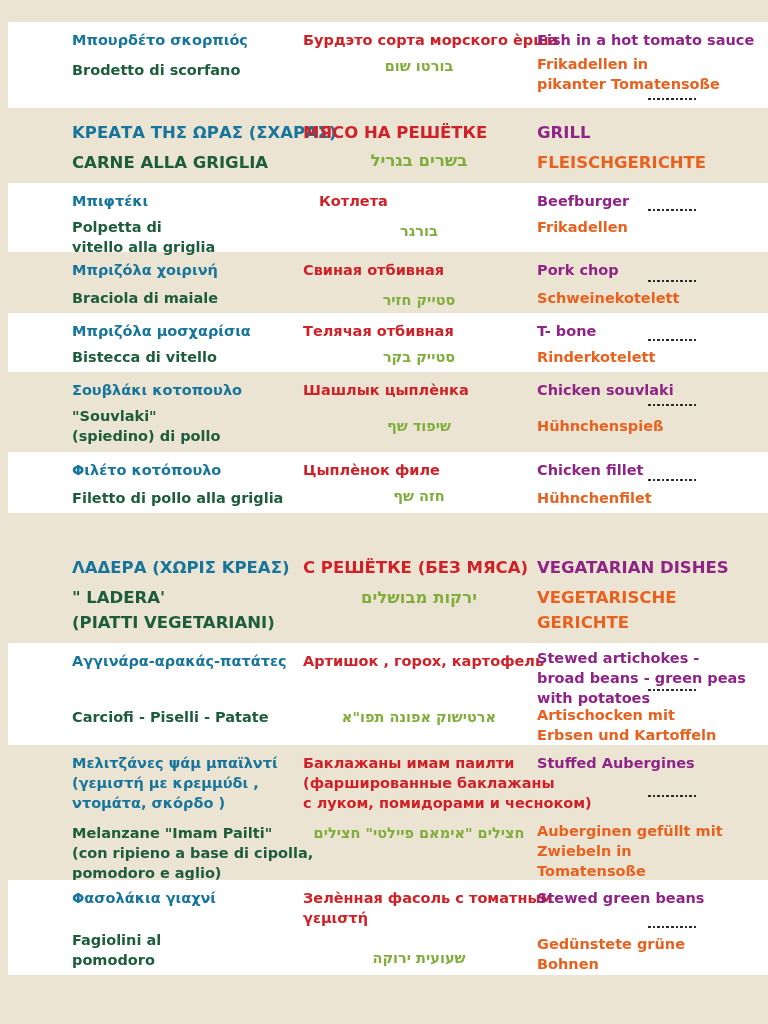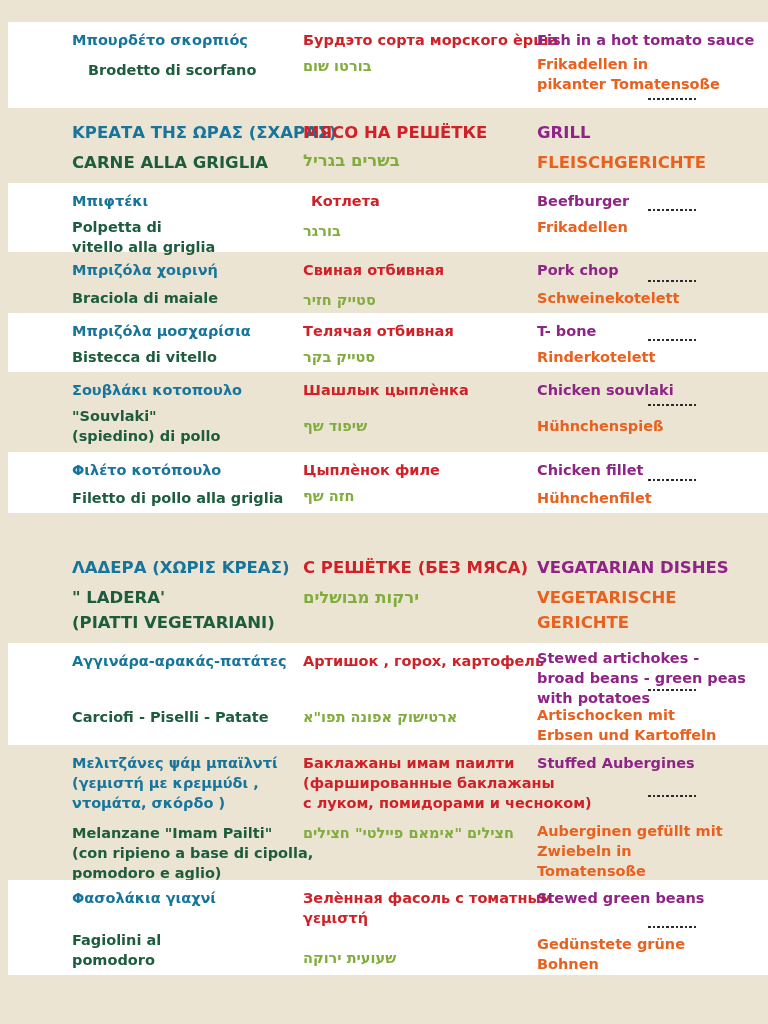--- a/index.html
+++ b/index.html
@@ -11,36 +11,36 @@
     font-weight:bold;
     overflow:hidden;
   }
   .rows{position:absolute;top:22px;left:0;right:0;}
   .row{position:relative;width:768px;}
   .row.white{background:linear-gradient(90deg,#ece4d3 0 8px,#ffffff 8px 100%);padding-left:16px;}
   .row.beige{background:transparent;}
   .block{position:absolute;font-size:14.5px;line-height:20px;}
   .row.header .block{font-size:16.5px;line-height:25px;}
   .block .ln{white-space:nowrap;}
-  .block.hebrew{direction:rtl;text-align:left;}
+  .block.hebrew{direction:rtl;text-align:center;}
   .divider{
     position:absolute;left:648px;width:48px;height:2px;
     background:repeating-linear-gradient(90deg,#2b2b2b 0 2.5px,transparent 2.5px 4.6px);
   }
 </style>
 </head>
 <body>
 
 <div class="page">
   <div class="rows" id="rows-root">
       <div class="row white" style="height: 86px;">
         <div class="block greek" style="left: 72px; width: 228px; top: 8px; color: rgb(23, 117, 156);">
           <div class="ln">Μπουρδέτο σκορπιός</div>
         </div>
-        <div class="block italian" style="left: 72px; width: 228px; top: 38px; color: rgb(29, 92, 61); margin-left: 16px;">
+        <div class="block italian" style="left: 72px; width: 228px; top: 38px; color: rgb(29, 92, 61);">
           <div class="ln">Brodetto di  scorfano</div>
         </div>
         <div class="block russian" style="left: 303px; width: 232px; top: 8px; color: rgb(207, 33, 39);">
           <div class="ln">Бурдэто сорта морского èрша</div>
         </div>
         <div class="block hebrew" style="left: 303px; width: 232px; top: 34px; color: rgb(128, 173, 60);">
           <div class="ln">בורטו שום</div>
         </div>
         <div class="block english" style="left: 537px; width: 230px; top: 8px; color: rgb(143, 36, 135);">
           <div class="ln">Fish in a hot tomato sauce</div>
@@ -72,21 +72,21 @@
         </div>
       </div>
       <div class="row white" style="height: 69px;">
         <div class="block greek" style="left: 72px; width: 228px; top: 8px; color: rgb(23, 117, 156);">
           <div class="ln">Μπιφτέκι</div>
         </div>
         <div class="block italian" style="left: 72px; width: 228px; top: 34px; color: rgb(29, 92, 61);">
           <div class="ln">Polpetta di</div>
           <div class="ln">vitello alla griglia</div>
         </div>
-        <div class="block russian" style="left: 311px; width: 232px; top: 8px; color: rgb(207, 33, 39);">
+        <div class="block russian" style="left: 319px; width: 232px; top: 8px; color: rgb(207, 33, 39);">
           <div class="ln">Котлета</div>
         </div>
         <div class="block hebrew" style="left: 303px; width: 232px; top: 38px; color: rgb(128, 173, 60);">
           <div class="ln">בורגר</div>
         </div>
         <div class="block english" style="left: 537px; width: 230px; top: 8px; color: rgb(143, 36, 135);">
           <div class="ln">Beefburger</div>
         </div>
         <div class="block german" style="left: 537px; width: 230px; top: 34px; color: rgb(232, 97, 30);">
           <div class="ln">Frikadellen</div>

